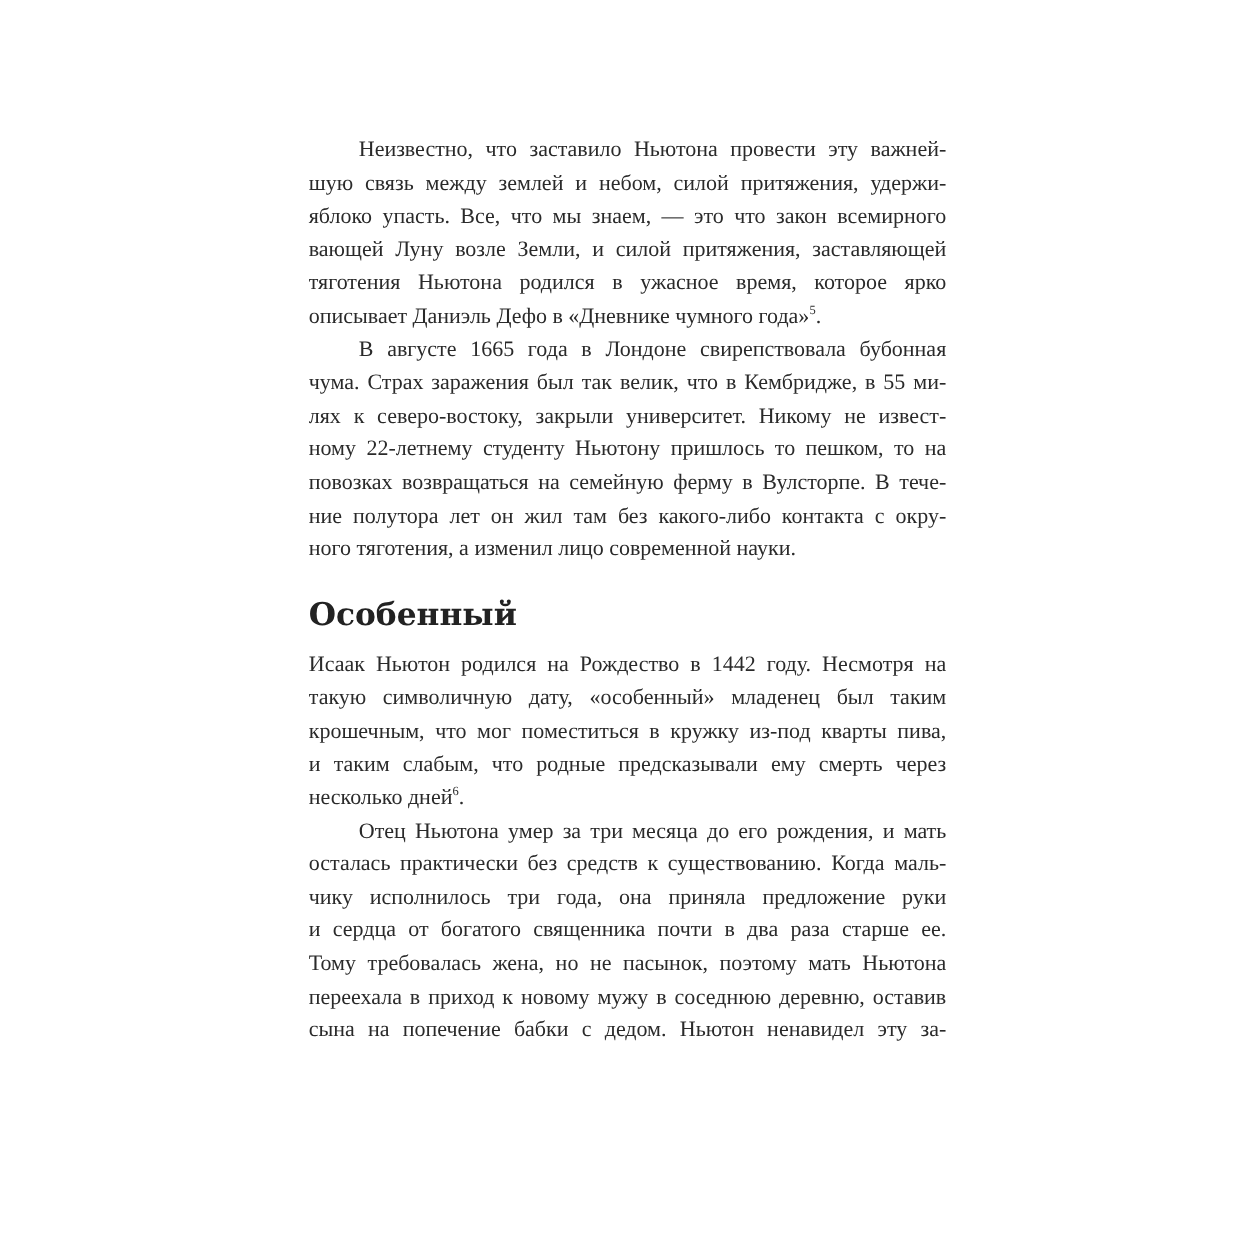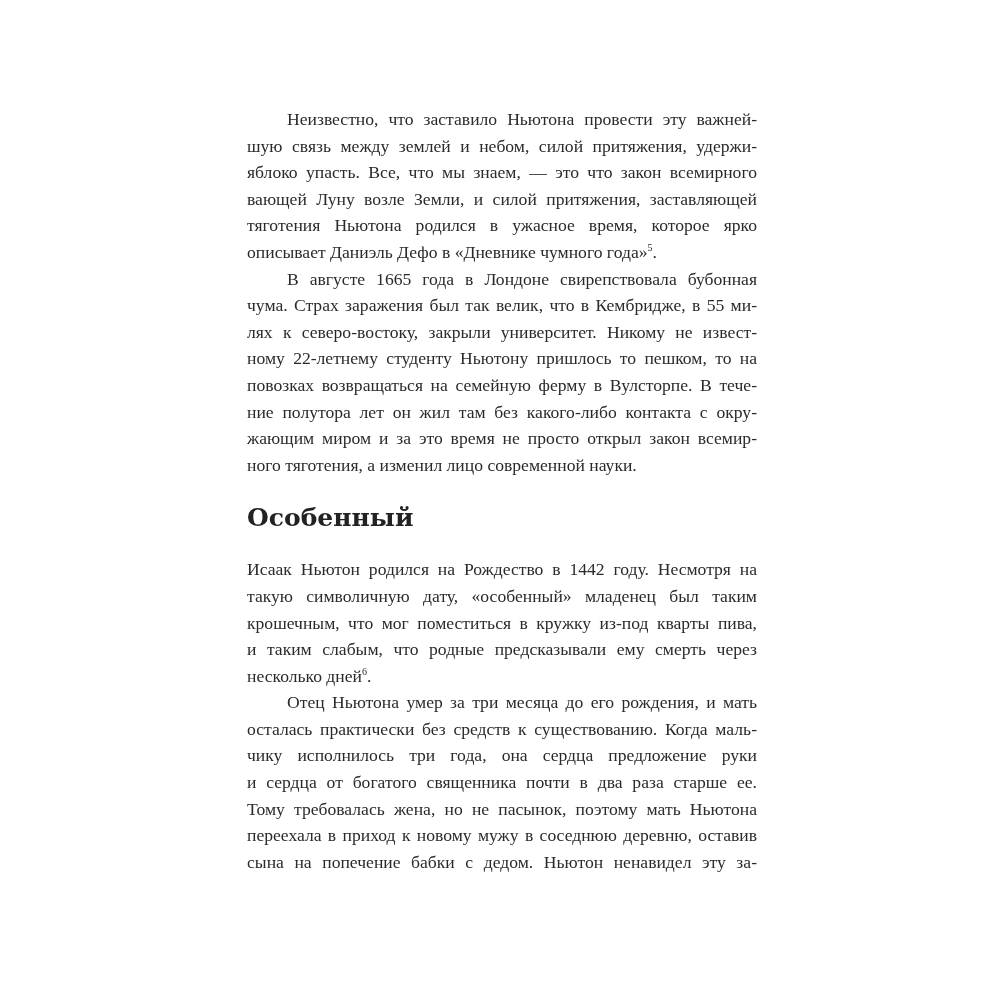--- a/index.html
+++ b/index.html
@@ -21,21 +21,21 @@
     text-align: justify; text-align-last: justify; white-space: nowrap;
     overflow: visible;
   }
   .line.last { text-align-last: left; }
   .line.indent { padding-left: 40px; }
   sup { font-size: 10px; line-height: 0; vertical-align: super; }
   .ital { }
   .heading {
     font-family: "DejaVu Serif", "Liberation Serif", serif;
     font-weight: bold; font-size: 25px; color: #222;
-    margin-top: 24px; margin-bottom: 22px; line-height: 32px;
+    margin-top: 24px; margin-bottom: 10px; line-height: 32px;
   }
 </style>
 </head>
 <body>
 
 <div class="page">
 
 
   <div class="body">
 
@@ -49,38 +49,37 @@
       <span class="line last"><span>описывает Даниэль Дефо в </span><span class="ital">«Дневнике чумного года»</span><sup>5</sup><span>.</span></span>
     </div>
 
     <div>
       <span class="line indent">В августе 1665 года в Лондоне свирепствовала бубонная</span>
       <span class="line">чума. Страх заражения был так велик, что в Кембридже, в 55 ми-</span>
       <span class="line">лях к северо-востоку, закрыли университет. Никому не извест-</span>
       <span class="line">ному 22-летнему студенту Ньютону пришлось то пешком, то на</span>
       <span class="line">повозках возвращаться на семейную ферму в Вулсторпе. В тече-</span>
       <span class="line">ние полутора лет он жил там без какого-либо контакта с окру-</span>
-      <span class="line">жающим миром и за это время не просто открыл закон всемир-</span>
       <span class="line last">ного тяготения, а изменил лицо современной науки.</span>
     </div>
 
     <div class="heading">Особенный</div>
 
     <div>
       <span class="line">Исаак Ньютон родился на Рождество в 1442 году. Несмотря на</span>
       <span class="line">такую символичную дату, «особенный» младенец был таким</span>
       <span class="line">крошечным, что мог поместиться в кружку из-под кварты пива,</span>
       <span class="line">и таким слабым, что родные предсказывали ему смерть через</span>
       <span class="line last"><span>несколько дней</span><sup>6</sup><span>.</span></span>
     </div>
 
     <div>
       <span class="line indent">Отец Ньютона умер за три месяца до его рождения, и мать</span>
       <span class="line">осталась практически без средств к существованию. Когда маль-</span>
-      <span class="line">чику исполнилось три года, она сердца предложение руки</span>
+      <span class="line">чику исполнилось три года, она приняла предложение руки</span>
       <span class="line">и сердца от богатого священника почти в два раза старше ее.</span>
       <span class="line">Тому требовалась жена, но не пасынок, поэтому мать Ньютона</span>
       <span class="line">переехала в приход к новому мужу в соседнюю деревню, оставив</span>
       <span class="line">сына на попечение бабки с дедом. Ньютон ненавидел эту за-</span>
     </div>
 
   </div>
 </div>
 
 </body></html>

